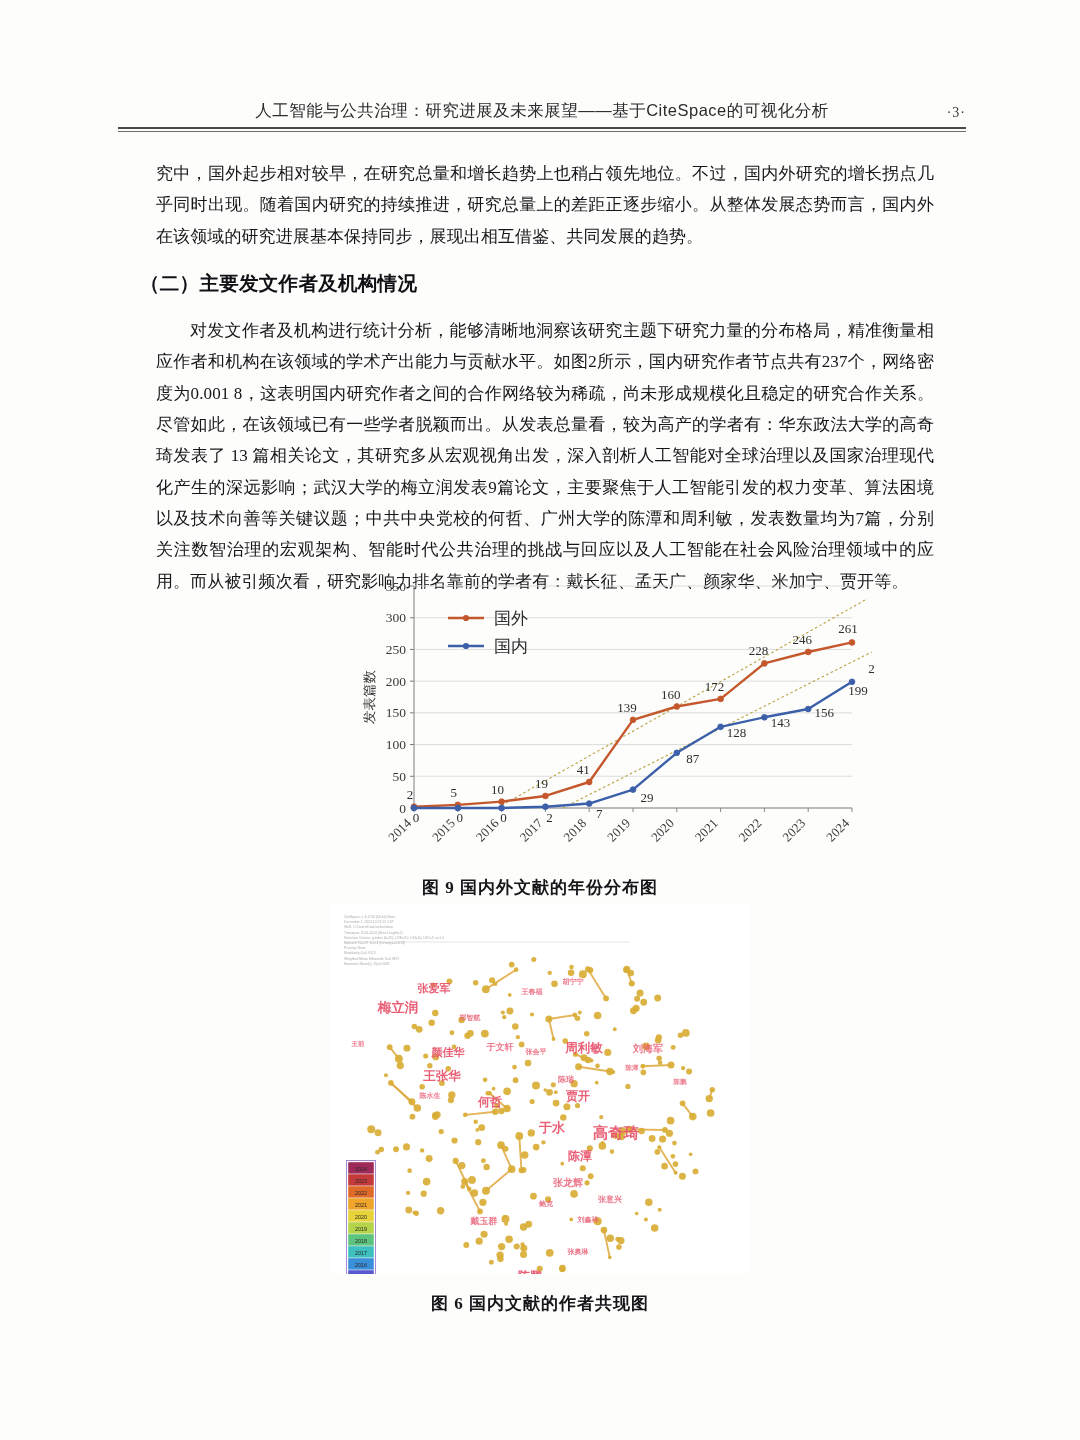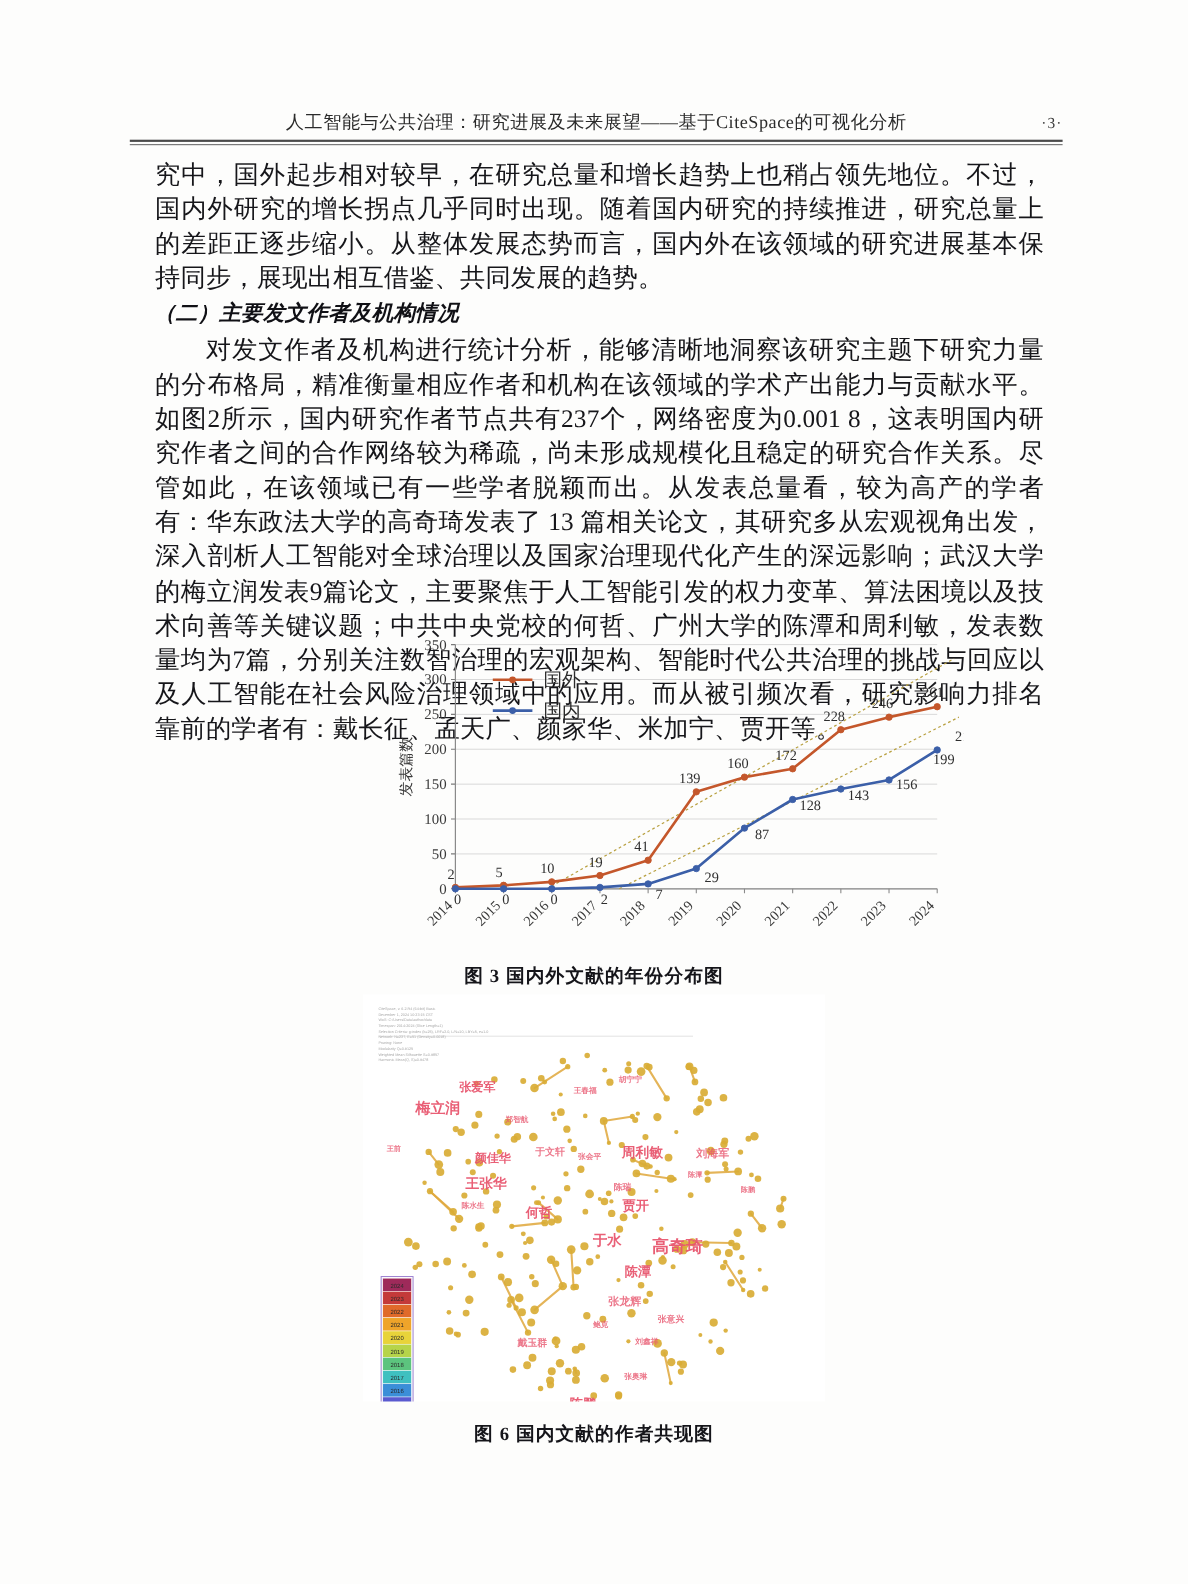--- a/index.html
+++ b/index.html
@@ -24,57 +24,56 @@
   }
   .header-row {
     display:flex; align-items:flex-end; justify-content:center;
     position:relative;
     height:26px;
   }
   .header-title {
     font-size:16.5px;
     letter-spacing:0.5px;
     color:#2b2b2b;
-    font-family:Liberation Serif, serif;
+    font-family:Liberation Sans, sans-serif;
     white-space:nowrap;
   }
   .header-pageno {
     position:absolute; right:0px; bottom:1px;
     font-size:14px; color:#3a3a3a;
     letter-spacing:1px;
   }
   .header-rule-wrap { margin-top:5px; }
   .header-rule-thick { height:2px; background:#4a4a4a; }
   .header-rule-thin  { height:1px; background:#6d6d6d; margin-top:2px; }
 
   
   .body-col {
     position:absolute;
     left:140px; top:142px; width:810px;
   }
   p.para {
-    margin:1px;
-    font-size:23px;
+    margin:16px;
+    font-size:17px;
     line-height:31.3px;
     text-align:justify;
     text-justify:inter-ideograph;
     letter-spacing:0.1px;
     color:#16161a;
     font-family:"Liberation Serif","DejaVu Serif",serif;
   }
   p.indent { text-indent:2em; }
   h2.section-head {
     margin:2px 0 0 0;
     font-size:19.5px;
     line-height:31.3px;
     font-weight:bold;
     letter-spacing:0.3px;
     color:#101015;
     font-family:"Liberation Sans","DejaVu Sans",sans-serif;
-    font-style:italic;
   }
 
   
   .fig1-wrap {
     position:absolute;
     left:352px; top:572px;
     width:524px; height:300px;
   }
   .fig1-wrap svg { display:block; }
 
@@ -224,21 +223,21 @@
         <text x="506" y="122.77714285714285" font-size="13" font-family="&quot;Liberation Serif&quot;, &quot;DejaVu Serif&quot;, serif" fill="#2e2e2e" text-anchor="middle">199</text>
         <text x="526" y="101.26285714285714" font-size="13" font-family="&quot;Liberation Serif&quot;, &quot;DejaVu Serif&quot;, serif" fill="#2e2e2e" text-anchor="middle">214</text>
         <line x1="96" y1="46" x2="132" y2="46" stroke="#C4572B" stroke-width="2.4"></line>
         <circle cx="114" cy="46" r="3.1" fill="#C4572B"></circle>
         <text x="142" y="52" font-size="17" font-family="&quot;Liberation Serif&quot;,&quot;DejaVu Serif&quot;,serif" fill="#2b2b2b" text-anchor="start">国外</text>
         <line x1="96" y1="74" x2="132" y2="74" stroke="#3B5FA8" stroke-width="2.4"></line>
         <circle cx="114" cy="74" r="3.1" fill="#3B5FA8"></circle>
         <text x="142" y="80" font-size="17" font-family="&quot;Liberation Serif&quot;,&quot;DejaVu Serif&quot;,serif" fill="#2b2b2b" text-anchor="start">国内</text>
       </svg>
   </div>
-  <div class="fig-caption" id="fig1-caption">图 3   国内外文献的年份分布图</div>
+  <div class="fig-caption" id="fig1-caption">图 9   国内外文献的年份分布图</div>
 
   <div class="fig2-wrap">
     <svg id="network-svg" width="420" height="370" viewBox="0 0 420 370">
         <g class="meta-lines">
           <text x="14" y="14" font-size="3.4" font-family="&quot;Liberation Sans&quot;,&quot;DejaVu Sans&quot;,sans-serif" fill="#5d5d5d">CiteSpace, v. 6.2.R4 (64-bit) Basic</text>
           <text x="14" y="19.2" font-size="3.4" font-family="&quot;Liberation Sans&quot;,&quot;DejaVu Sans&quot;,sans-serif" fill="#5d5d5d">December 1, 2024 10:23:15 CST</text>
           <text x="14" y="24.4" font-size="3.4" font-family="&quot;Liberation Sans&quot;,&quot;DejaVu Sans&quot;,sans-serif" fill="#5d5d5d">WoS: C:/Users/Data/author/data</text>
           <text x="14" y="29.6" font-size="3.4" font-family="&quot;Liberation Sans&quot;,&quot;DejaVu Sans&quot;,sans-serif" fill="#5d5d5d">Timespan: 2014-2024 (Slice Length=1)</text>
           <text x="14" y="34.8" font-size="3.4" font-family="&quot;Liberation Sans&quot;,&quot;DejaVu Sans&quot;,sans-serif" fill="#5d5d5d">Selection Criteria: g-index (k=25), LRF=3.0, L/N=10, LBY=5, e=1.0</text>
           <text x="14" y="40" font-size="3.4" font-family="&quot;Liberation Sans&quot;,&quot;DejaVu Sans&quot;,sans-serif" fill="#5d5d5d">Network: N=237, E=51 (Density=0.0018)</text>

